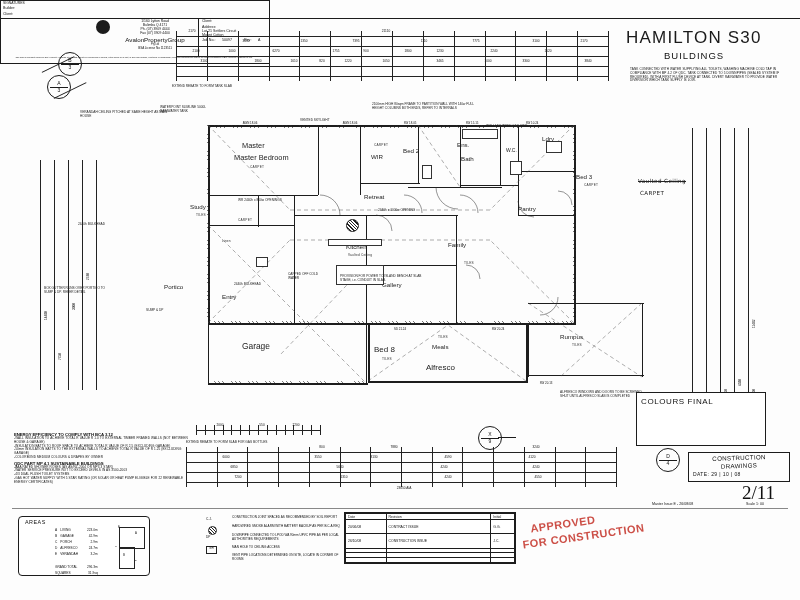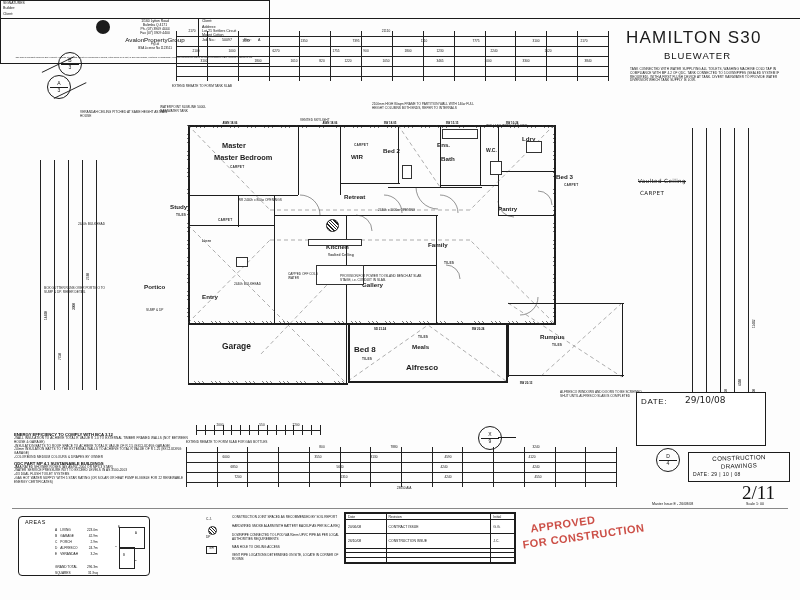--- a/index.html
+++ b/index.html
@@ -16,21 +16,21 @@
   .line{position:absolute;background:#1b1b1b;}
   .hl{height:.6px;}
 
   
   .hand{font-family:"DejaVu Sans",sans-serif;}
   #ttl-main{left:626px;top:28px;font-size:17px;letter-spacing:1.2px;color:#1a1a1a;}
   #ttl-sub{left:664px;top:50px;font-size:9.5px;letter-spacing:1px;}
   #tank-note{left:630px;top:68px;width:165px;}
 
   
-  #planarea{position:absolute;left:140px;top:25px;width:520px;height:400px;font-weight:bold;}
+  #planarea{position:absolute;left:160px;top:25px;width:520px;height:400px;}
 
   .wall{position:absolute;background:#1d1d1d;}
   .rname{position:absolute;font-size:7.4px;color:#1c1c1c;white-space:nowrap;}
   .rname.sm{font-size:6.2px;}
   .rname.xs{font-size:5px;}
   .rsub{position:absolute;font-size:3.2px;color:#333;white-space:nowrap;letter-spacing:.2px;}
 
   .hatch{position:absolute;background:
      repeating-linear-gradient(45deg,#2a2a2a 0 .5px,transparent .5px 3px);}
 
@@ -76,21 +76,21 @@
 
   .note{position:absolute;font-size:3.2px;line-height:1.25;color:#1a1a1a;}
   .fixt{position:absolute;border:.5px solid #333;background:#fff;}
 </style>
 </head>
 <body>
 
 <div id="sheet">
 
   <div class="abs" id="ttl-main">HAMILTON S30</div>
-  <div class="abs" id="ttl-sub">BLUEWATER</div>
+  <div class="abs" id="ttl-sub">BUILDINGS</div>
   <div class="abs tiny" id="tank-note">TANK CONNECTED WITH WATER SUPPLYING ALL TOILETS, WASHING MACHINE COLD TAP IN COMPLIANCE WITH MP 4.2 OF QDC. TANK CONNECTED TO 5 DOWNPIPES (SEALED SYSTEM IF REQUIRED), WITH A FIRST FLUSH DEVICE AT TANK. DIVERT RAINWATER TO PROVIDE WATER DIVERSION WHICH TANK SUPPLY IS LOW.</div>
 
   <div class="circ" style="left:58px;top:52px;width:22px;height:22px;">
     <span class="t">B</span>
     <span class="hr"></span>
     <span class="b">3</span>
   </div>
   <div class="circ" style="left:47px;top:75px;width:22px;height:22px;">
     <span class="t">A</span>
     <span class="hr"></span>
@@ -689,22 +689,21 @@
     </div>
 
     <div style="position:absolute;left:2px;top:56px;width:264px;font-size:2.1px;line-height:1.15;text-align:center;">This plan is copyright owned by BSA Property Holdings Pty Ltd and cannot be reproduced or copied, either whole or in part, in any form graphic, electronic or mechanical, including photocopying without the written permission of BSA Property Holdings Pty Ltd.</div>
   </div>
 
   <div class="stamp" style="left:530px;top:518px;font-size:11px;">APPROVED</div>
   <div class="stamp" style="left:522px;top:530px;font-size:11px;">FOR CONSTRUCTION</div>
 
   <div class="tb" id="colours-box">
     <div class="cb-row">
-      <span class="cb-lab">DATE:</span>
-      <span class="cb-val hand">29/10/08</span>
+      <span class="cb-lab">COLOURS FINAL</span>
     </div>
   </div>
 
   <div id="constr-stamp" class="abs">
     <div style="position:absolute;left:0;right:0;top:1px;text-align:center;font-size:6.2px;letter-spacing:.3px;transform:rotate(-2deg);">CONSTRUCTION</div>
     <div style="position:absolute;left:0;right:0;top:9px;text-align:center;font-size:6.2px;letter-spacing:.3px;transform:rotate(-2deg);">DRAWINGS</div>
     <div style="position:absolute;left:4px;top:18px;font-size:5px;letter-spacing:.4px;">DATE: 29 | 10 | 08</div>
   </div>
 
   <div class="abs" id="fp-num">2/11</div>

